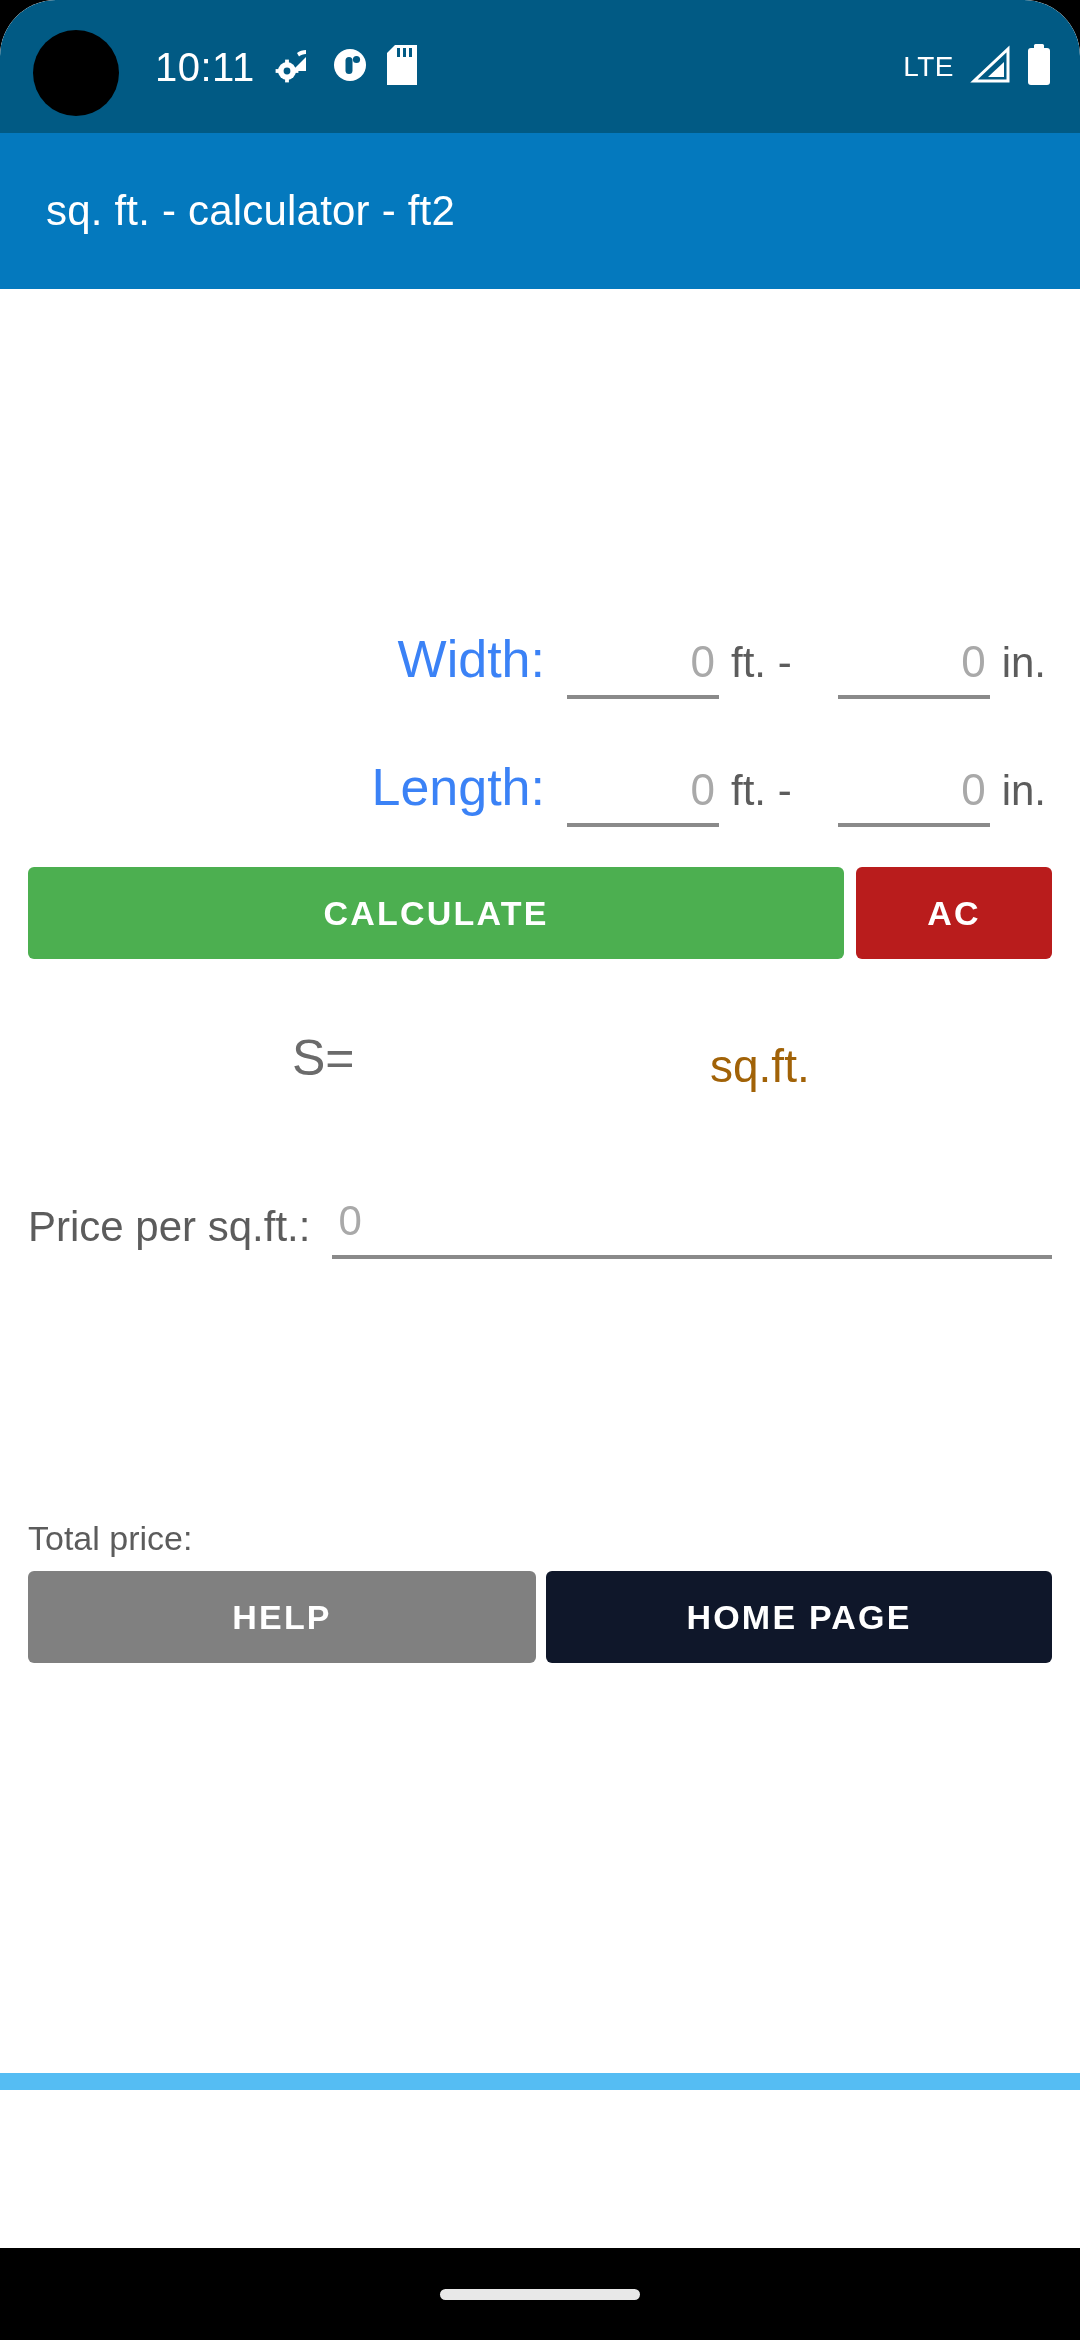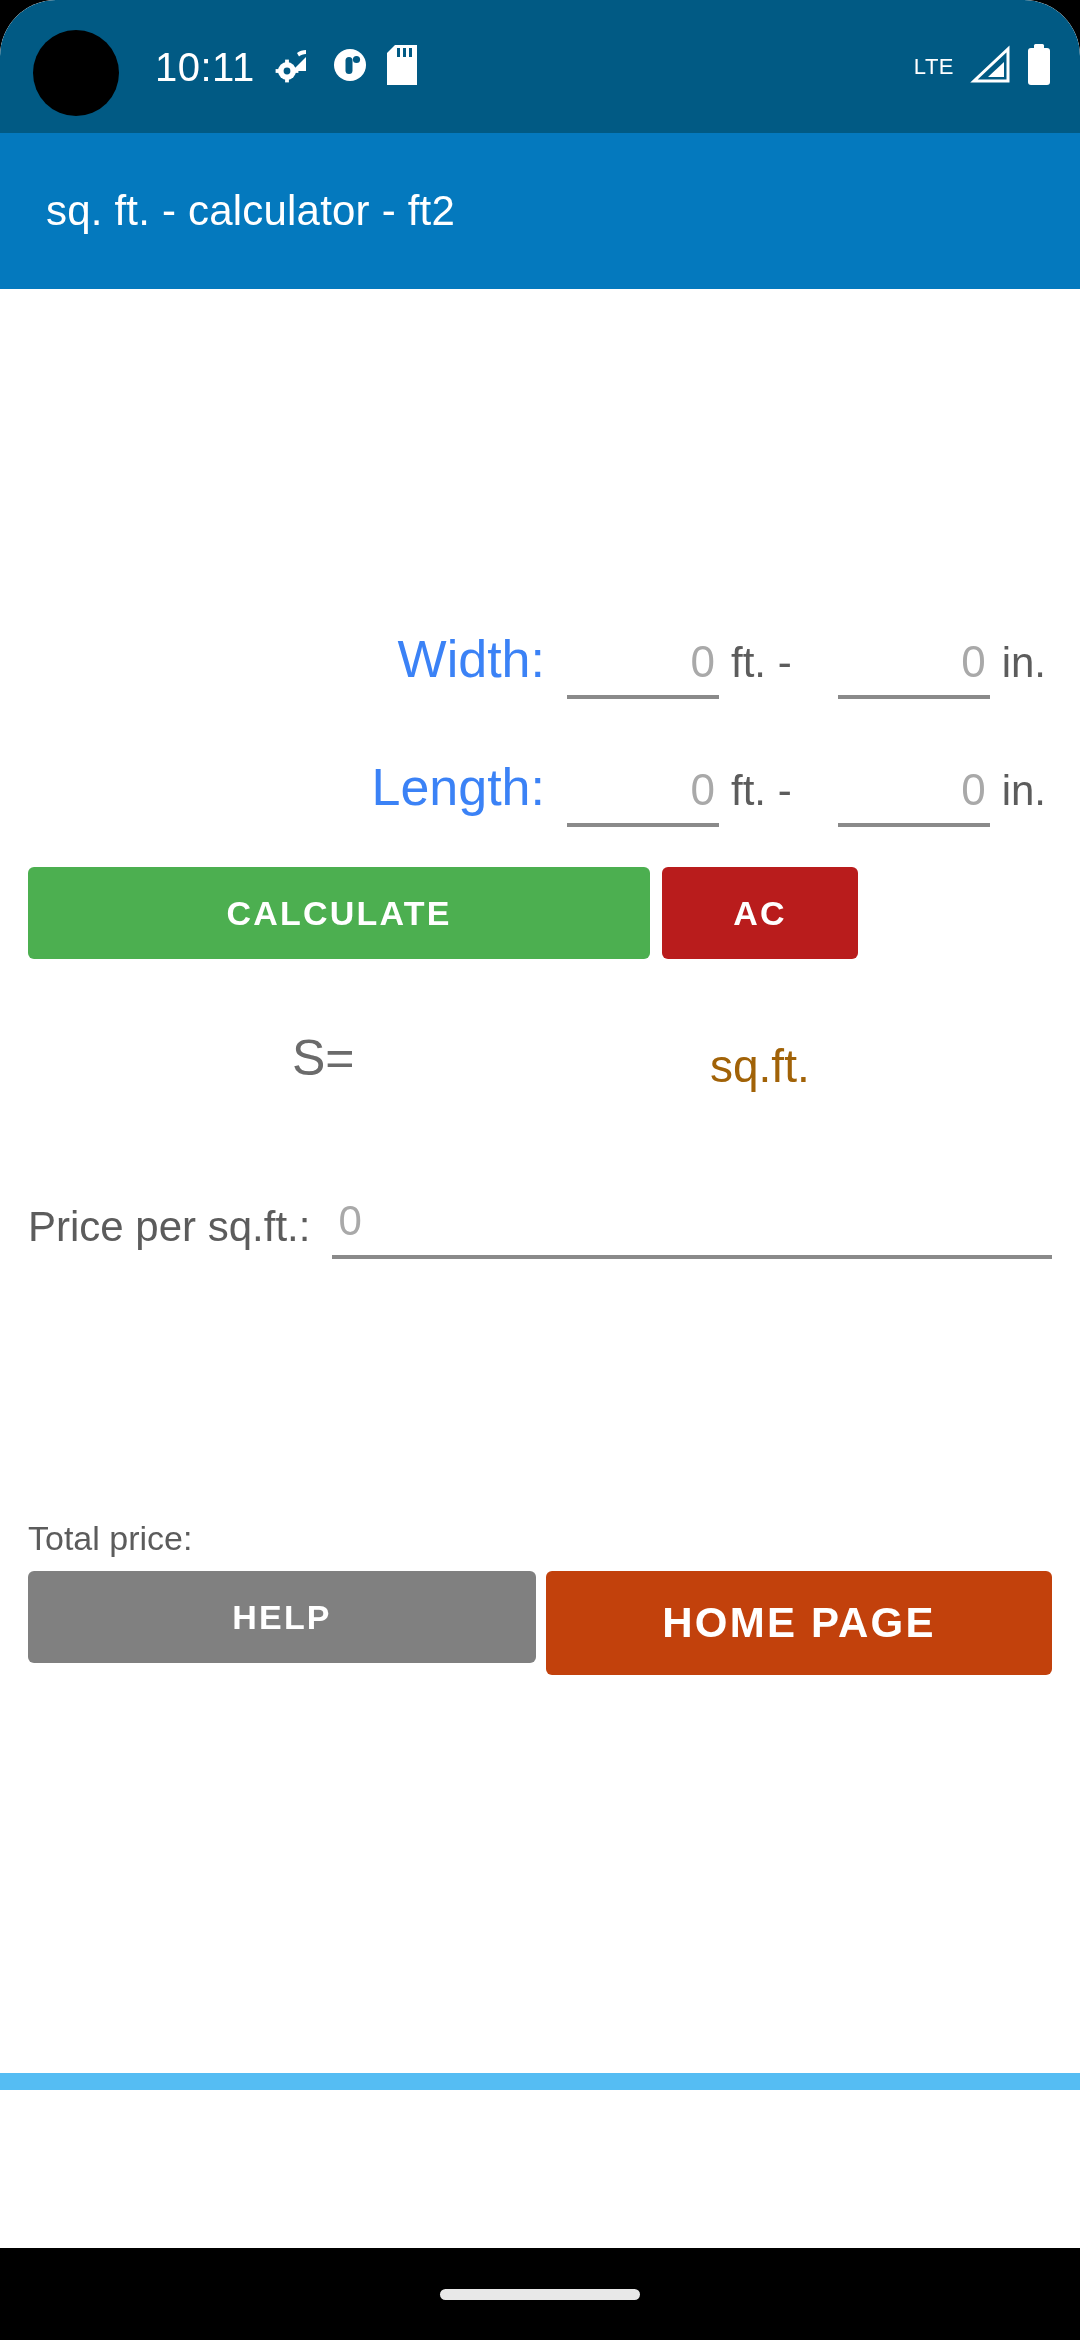--- a/index.html
+++ b/index.html
@@ -78,21 +78,21 @@
     right: 28px;
     top: 0;
     height: 133px;
     display: flex;
     align-items: center;
     gap: 14px;
   }
 
   #lte-label {
     color: #ffffff;
-    font-size: 22px;
+    font-size: 28px;
     font-weight: 400;
     letter-spacing: 0.5px;
     line-height: 1;
   }
 
   
   #app-bar {
     position: absolute;
     left: 0;
     top: 133px;
@@ -161,21 +161,21 @@
     margin: 0 6px 0 12px;
     white-space: pre;
   }
   .unit.unit-ft { margin-right: 46px; }
 
   
   #calc-row {
     position: absolute;
     left: 28px;
     top: 578px;
-    width: 830px;
+    width: 1024px;
     display: flex;
     gap: 12px;
   }
 
   .btn {
     border: none;
     outline: none;
     color: #ffffff;
     font-family: "Liberation Sans", sans-serif;
     font-weight: bold;
@@ -298,23 +298,23 @@
     gap: 10px;
   }
   #btn-help {
     width: 508px;
     height: 92px;
     background: #808080;
     font-size: 34px;
   }
   #btn-home-page {
     flex: 1;
-    height: 104px;
-    background: #c2410c;
-    font-size: 42px;
+    height: 92px;
+    background: #0f172a;
+    font-size: 34px;
   }
 
   
   #bottom-divider {
     position: absolute;
     left: 0;
     top: 1784px;
     width: 1080px;
     height: 17px;
     background: #55bdf3;

